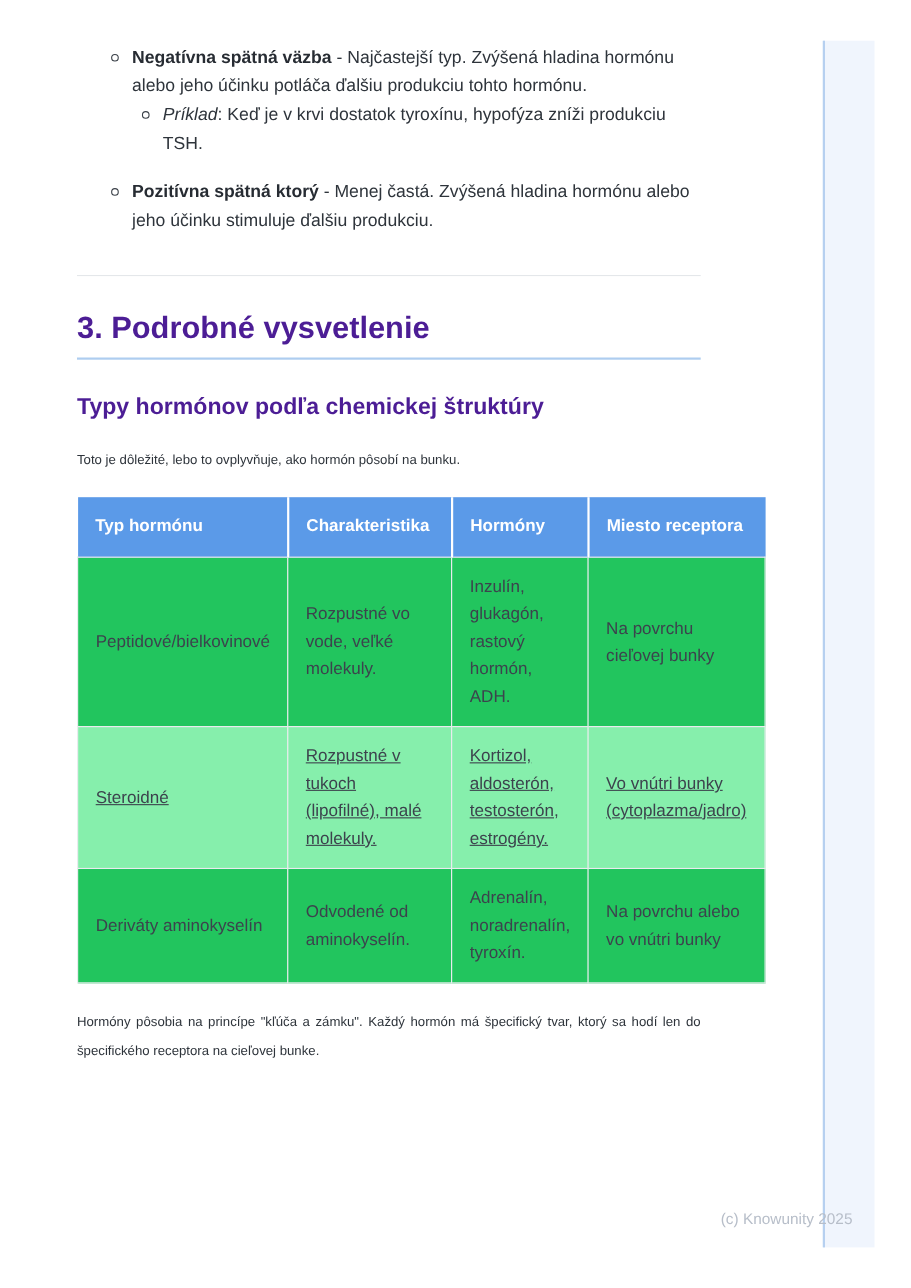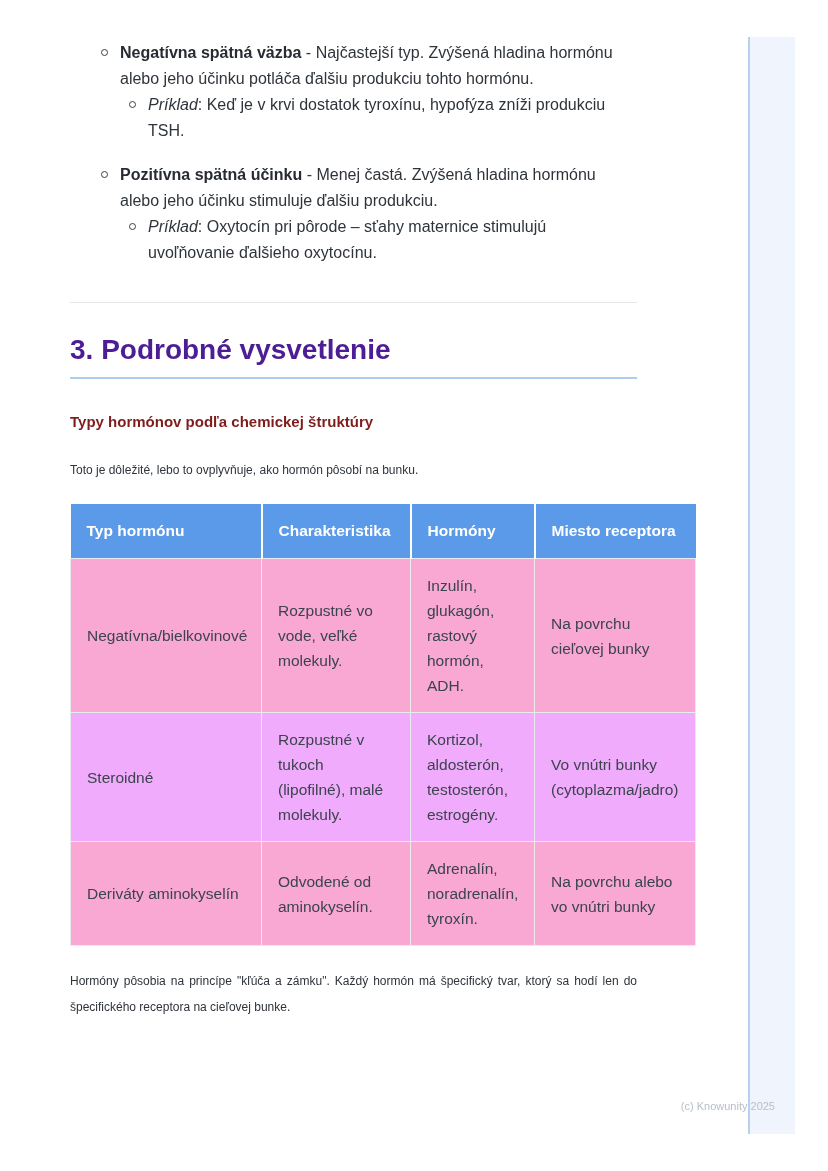--- a/index.html
+++ b/index.html
@@ -46,23 +46,23 @@
   h1.sec{
     margin:30px 0 0 0;
     font-size:28px;line-height:34px;
     font-weight:bold;
     color:#4c1d95;
     padding-bottom:10px;
     border-bottom:2px solid #aecdf0;
   }
   h2.sub{
     margin:30px 0 0 0;
-    font-size:15px;line-height:26px;
+    font-size:21px;line-height:26px;
     font-weight:bold;
-    color:#7f1d1d;
+    color:#4c1d95;
   }
   p.body-p{
     margin:22px 0 0 0;
     font-size:12px;line-height:26px;
   }
   p.justify{text-align:justify;}
   table.horm{
     margin:21px 0 16px 0;
     border-collapse:collapse;
     width:625px;
@@ -78,28 +78,28 @@
     padding:15px 16px;
     border-right:2.5px solid #ffffff;
   }
   table.horm th:last-child{border-right:none;}
   table.horm td{
     border:1px solid #e9ebee;
     padding:14px 16px;
     font-size:15.5px;line-height:25px;
     color:#3c434d;
     vertical-align:middle;
-    background:#f9a8d4;
+    background:#22c55e;
   }
-  table.horm tr.alt td{background:#f0abfc;}
+  table.horm tr.alt td{background:#86efac;text-decoration:underline;}
   table.horm td.c1{white-space:nowrap;}
   .footer{
     position:absolute;
     right:53px;top:1100px;
-    font-size:11px;
+    font-size:14px;
     color:#b7bec9;
     z-index:2;
   }
 </style>
 </head>
 <body>
 
 <div class="page">
 
   <div class="scrollbar"></div>
@@ -117,30 +117,22 @@
             <div class="li-row">
               <span class="bullet"></span>
               <div class="li-body"><em>Príklad</em><span>: Keď je v krvi dostatok tyroxínu, hypofýza zníži produkciu TSH.</span></div>
             </div>
           </li>
         </ul>
       </li>
       <li>
         <div class="li-row">
           <span class="bullet"></span>
-          <div class="li-body"><strong>Pozitívna spätná účinku</strong><span> - Menej častá. Zvýšená hladina hormónu alebo jeho účinku stimuluje ďalšiu produkciu.</span></div>
+          <div class="li-body"><strong>Pozitívna spätná ktorý</strong><span> - Menej častá. Zvýšená hladina hormónu alebo jeho účinku stimuluje ďalšiu produkciu.</span></div>
         </div>
-        <ul class="sub-list">
-          <li>
-            <div class="li-row">
-              <span class="bullet"></span>
-              <div class="li-body"><em>Príklad</em><span>: Oxytocín pri pôrode – sťahy maternice stimulujú uvoľňovanie ďalšieho oxytocínu.</span></div>
-            </div>
-          </li>
-        </ul>
       </li>
     </ul>
 
     <hr class="rule">
 
     <h1 class="sec">3. Podrobné vysvetlenie</h1>
 
     <h2 class="sub">Typy hormónov podľa chemickej štruktúry</h2>
 
     <p class="body-p">Toto je dôležité, lebo to ovplyvňuje, ako hormón pôsobí na bunku.</p>
@@ -155,21 +147,21 @@
       <thead>
         <tr>
           <th>Typ hormónu</th>
           <th>Charakteristika</th>
           <th>Hormóny</th>
           <th>Miesto receptora</th>
         </tr>
       </thead>
       <tbody>
         <tr>
-          <td class="c1">Negatívna/bielkovinové</td>
+          <td class="c1">Peptidové/bielkovinové</td>
           <td>Rozpustné vo vode, veľké molekuly.</td>
           <td>Inzulín, glukagón, rastový hormón, ADH.</td>
           <td>Na povrchu cieľovej bunky</td>
         </tr>
         <tr class="alt">
           <td class="c1">Steroidné</td>
           <td>Rozpustné v tukoch (lipofilné), malé molekuly.</td>
           <td>Kortizol, aldosterón, testosterón, estrogény.</td>
           <td>Vo vnútri bunky (cytoplazma/jadro)</td>
         </tr>

